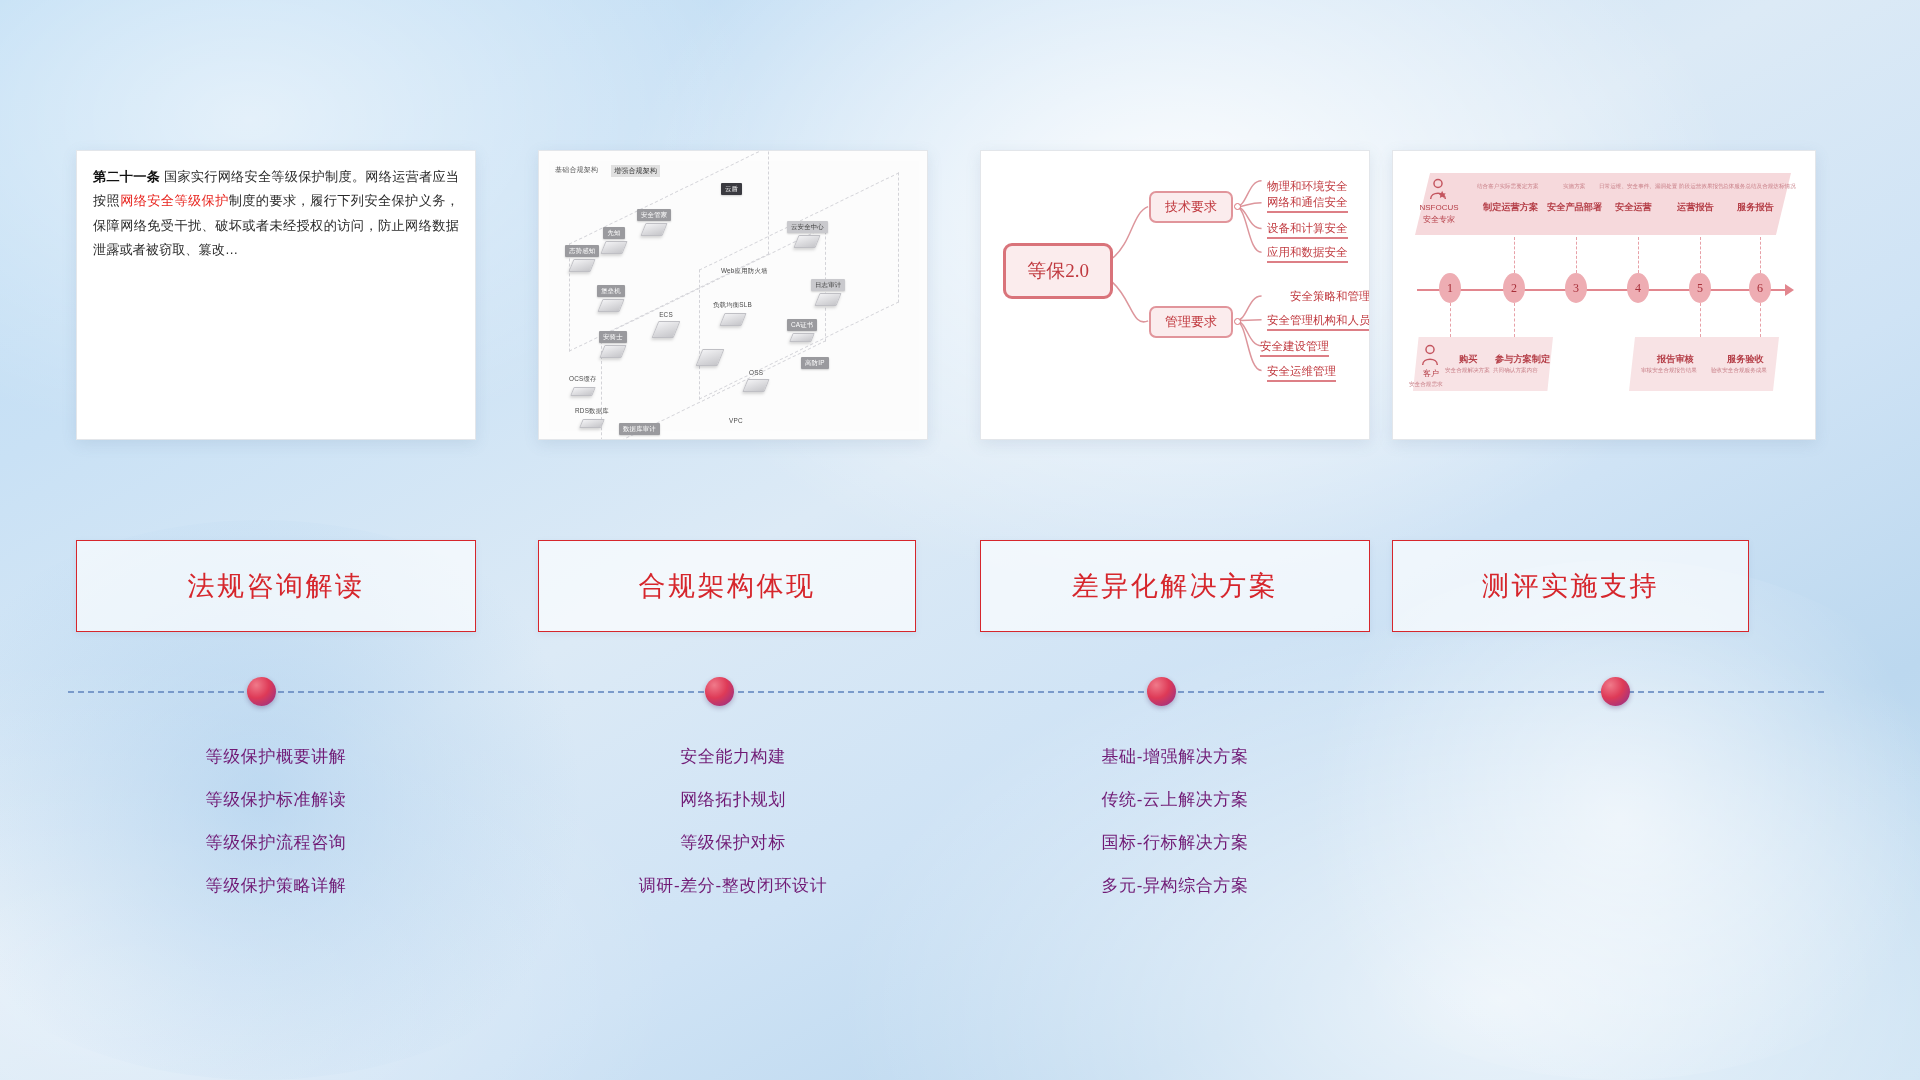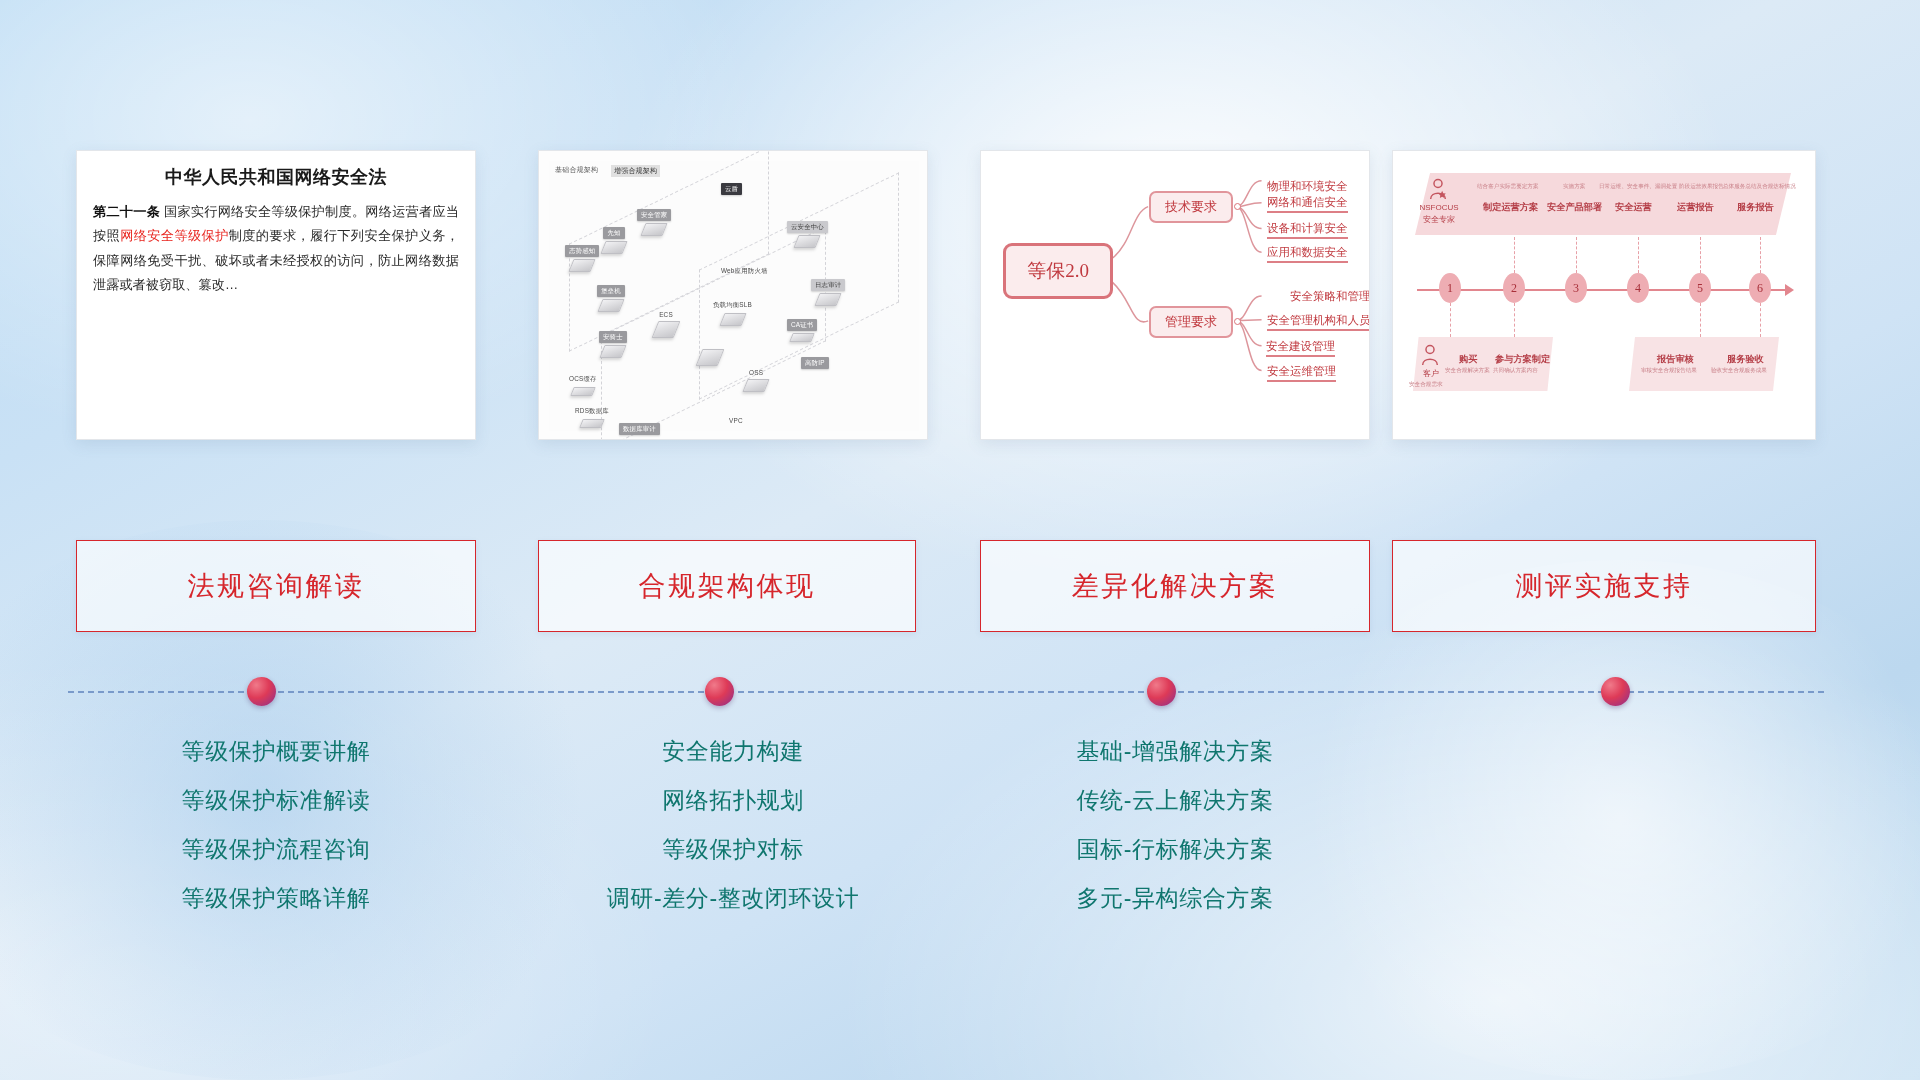--- a/index.html
+++ b/index.html
@@ -148,21 +148,21 @@
     border: 1.6px solid #d6262c;
     display: flex; align-items: center; justify-content: center;
     box-shadow: 0 2px 6px rgba(90,120,160,0.10);
   }
   .title-box span {
     font-size: 27px; color: #d6262c; letter-spacing: 2.5px; font-weight: 400;
   }
   #t1 { left: 76px;   width: 400px; }
   #t2 { left: 538px;  width: 378px; }
   #t3 { left: 980px;  width: 390px; }
-  #t4 { left: 1392px; width: 424px; }
+  #t4 { left: 1392px; width: 357px; }
 
   
   .rail-wrap { position: absolute; left: 0; top: 672px; width: 1920px; height: 40px; }
   .rail {
     position: absolute; left: 68px; top: 19px; width: 1756px; height: 0;
     border-top: 2px dashed #6b8ec4; opacity: .85;
   }
   .rail-dot {
     position: absolute; top: 5px; width: 29px; height: 29px; border-radius: 50%;
     background: radial-gradient(circle at 32% 28%, #f07a8a 0%, #de3a57 45%, #8a2f8f 100%);
@@ -170,35 +170,34 @@
   }
   #d1 { left: 247px; } #d2 { left: 705px; } #d3 { left: 1147px; } #d4 { left: 1601px; }
 
   
   .cols { position: absolute; left: 0; top: 740px; width: 1920px; height: 220px; }
   .col { position: absolute; top: 0; text-align: center; }
   #c1 { left: 76px;   width: 400px; }
   #c2 { left: 538px;  width: 390px; }
   #c3 { left: 980px;  width: 390px; }
   .col .li {
-    font-size: 23px; color: #0f766e; line-height: 1; margin-bottom: 26px;
-    letter-spacing: .6px; white-space: nowrap;
+    font-size: 17px; color: #701a75; line-height: 1; margin-bottom: 26px;
+    letter-spacing: .6px; white-space: nowrap; margin-top: 8px;
   }
 </style>
 </head>
 <body>
 
 <div class="glow-a"></div>
 <div class="glow-b"></div>
 
 <div class="cards">
 
   <div class="card" id="card1">
     <div class="law">
-      <div class="law-title">中华人民共和国网络安全法</div>
       <div class="law-p">
         <b>第二十一条</b><span> 国家实行网络安全等级保护制度。网络运营者应当按照</span><span class="hl">网络安全等级保护</span><span>制度的要求，履行下列安全保护义务，保障网络免受干扰、破坏或者未经授权的访问，防止网络数据泄露或者被窃取、篡改…</span>
       </div>
     </div>
   </div>
 
   <div class="card" id="card2">
     <div class="arch">
       <div class="arch-canvas">
         <div class="arch-tab" style="left:6px; top:4px;">基础合规架构</div>
@@ -308,21 +307,21 @@
       <div class="mm-dot" style="left:253px; top:52px;"></div>
       <div class="mm-leaf nb" style="left:286px; top:28px;">物理和环境安全</div>
       <div class="mm-leaf" style="left:286px; top:44px;">网络和通信安全</div>
       <div class="mm-leaf" style="left:286px; top:70px;">设备和计算安全</div>
       <div class="mm-leaf" style="left:286px; top:94px;">应用和数据安全</div>
 
       <div class="mm-branch" id="mmMgmt">管理要求</div>
       <div class="mm-dot" style="left:253px; top:167px;"></div>
       <div class="mm-leaf nb" style="left:286px; top:138px;margin-left:23px;">安全策略和管理制度</div>
       <div class="mm-leaf" style="left:286px; top:162px;">安全管理机构和人员</div>
-      <div class="mm-leaf" style="left:285px; top:188px;">安全建设管理</div>
+      <div class="mm-leaf" style="left:279px; top:188px;">安全建设管理</div>
       <div class="mm-leaf" style="left:286px; top:213px;">安全运维管理</div>
     </div>
   </div>
 
   <div class="card" id="card4">
     <div class="tl">
 
       <div class="tl-band" id="bandTop"></div>
 
       <svg class="tl-avatar" style="left:34px; top:26px;" viewBox="0 0 24 26">

